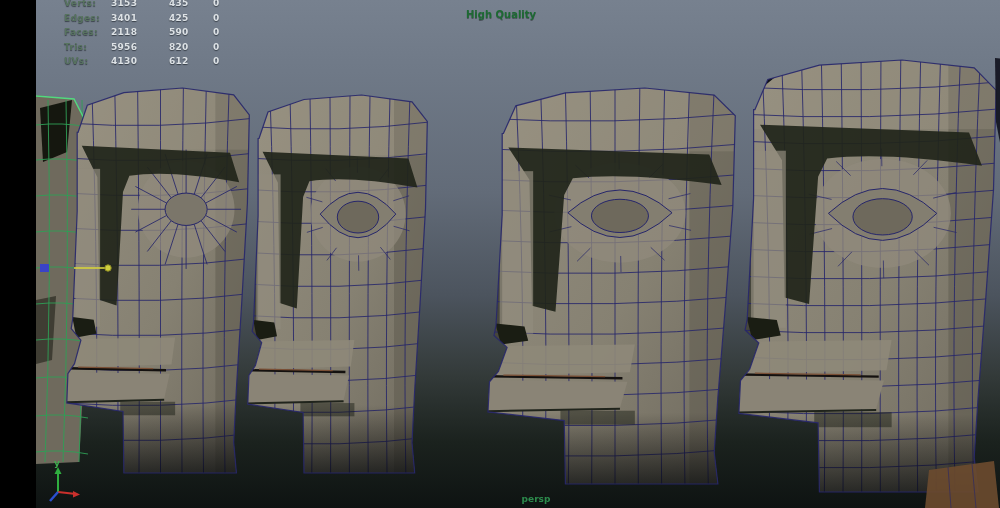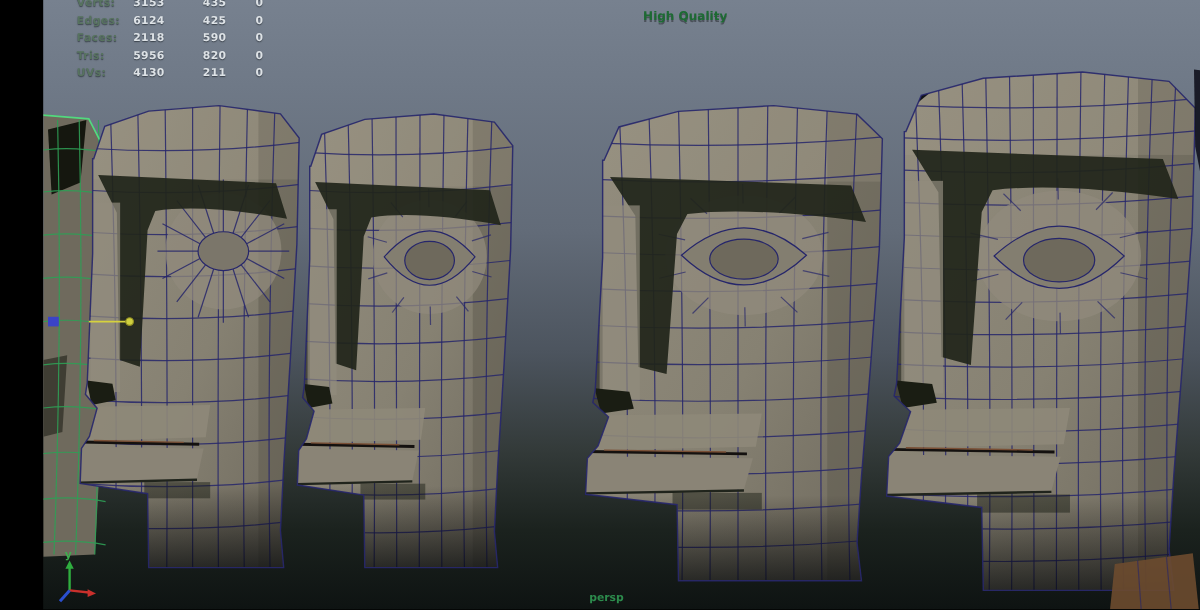--- a/index.html
+++ b/index.html
@@ -14,25 +14,25 @@
     position:absolute;left:0;top:-4px;width:230px;
     font-size:9px;font-weight:bold;line-height:14.5px;letter-spacing:.3px;
     text-shadow:0 1px 1px rgba(10,15,20,.55);
   }
   .hud-row{position:relative;height:14.5px;white-space:nowrap;}
   .hud-label{position:absolute;left:28px;color:#57735f;}
   .hud-v1{position:absolute;left:75px;color:#dde2e6;}
   .hud-v2{position:absolute;left:133px;color:#dde2e6;}
   .hud-v3{position:absolute;left:177px;color:#dde2e6;}
   .quality{
-    position:absolute;left:430px;top:9px;width:140px;text-align:right;
+    position:absolute;left:430px;top:9px;width:140px;text-align:left;
     font-size:10px;font-weight:bold;color:#1d6a33;text-shadow:0 1px 0 rgba(0,0,0,.35);
   }
   .camera{
-    position:absolute;left:455px;top:494px;width:90px;
+    position:absolute;left:455px;top:494px;width:90px;text-align:center;
     font-size:9px;font-weight:bold;color:#2c8a4c;
   }
   .gizmo{position:absolute;left:4px;top:458px;width:60px;height:48px;}
   .gizmo .ylab{
     position:absolute;left:14px;top:0px;color:#3fae4f;font-size:9px;font-weight:bold;
   }
 </style>
 </head>
 <body>
 
@@ -380,40 +380,40 @@
 
   <div class="hud">
     <div class="hud-row">
       <span class="hud-label">Verts:</span>
       <span class="hud-v1">3153</span>
       <span class="hud-v2">435</span>
       <span class="hud-v3">0</span>
     </div>
     <div class="hud-row">
       <span class="hud-label">Edges:</span>
-      <span class="hud-v1">6124</span>
+      <span class="hud-v1">3401</span>
       <span class="hud-v2">425</span>
       <span class="hud-v3">0</span>
     </div>
     <div class="hud-row">
       <span class="hud-label">Faces:</span>
       <span class="hud-v1">2118</span>
       <span class="hud-v2">590</span>
       <span class="hud-v3">0</span>
     </div>
     <div class="hud-row">
       <span class="hud-label">Tris:</span>
       <span class="hud-v1">5956</span>
       <span class="hud-v2">820</span>
       <span class="hud-v3">0</span>
     </div>
     <div class="hud-row">
       <span class="hud-label">UVs:</span>
       <span class="hud-v1">4130</span>
-      <span class="hud-v2">211</span>
+      <span class="hud-v2">612</span>
       <span class="hud-v3">0</span>
     </div>
   </div>
 
   <div class="quality">High Quality</div>
 
   <div class="camera">persp</div>
 
   <div class="gizmo">
     <span class="ylab">y</span>

